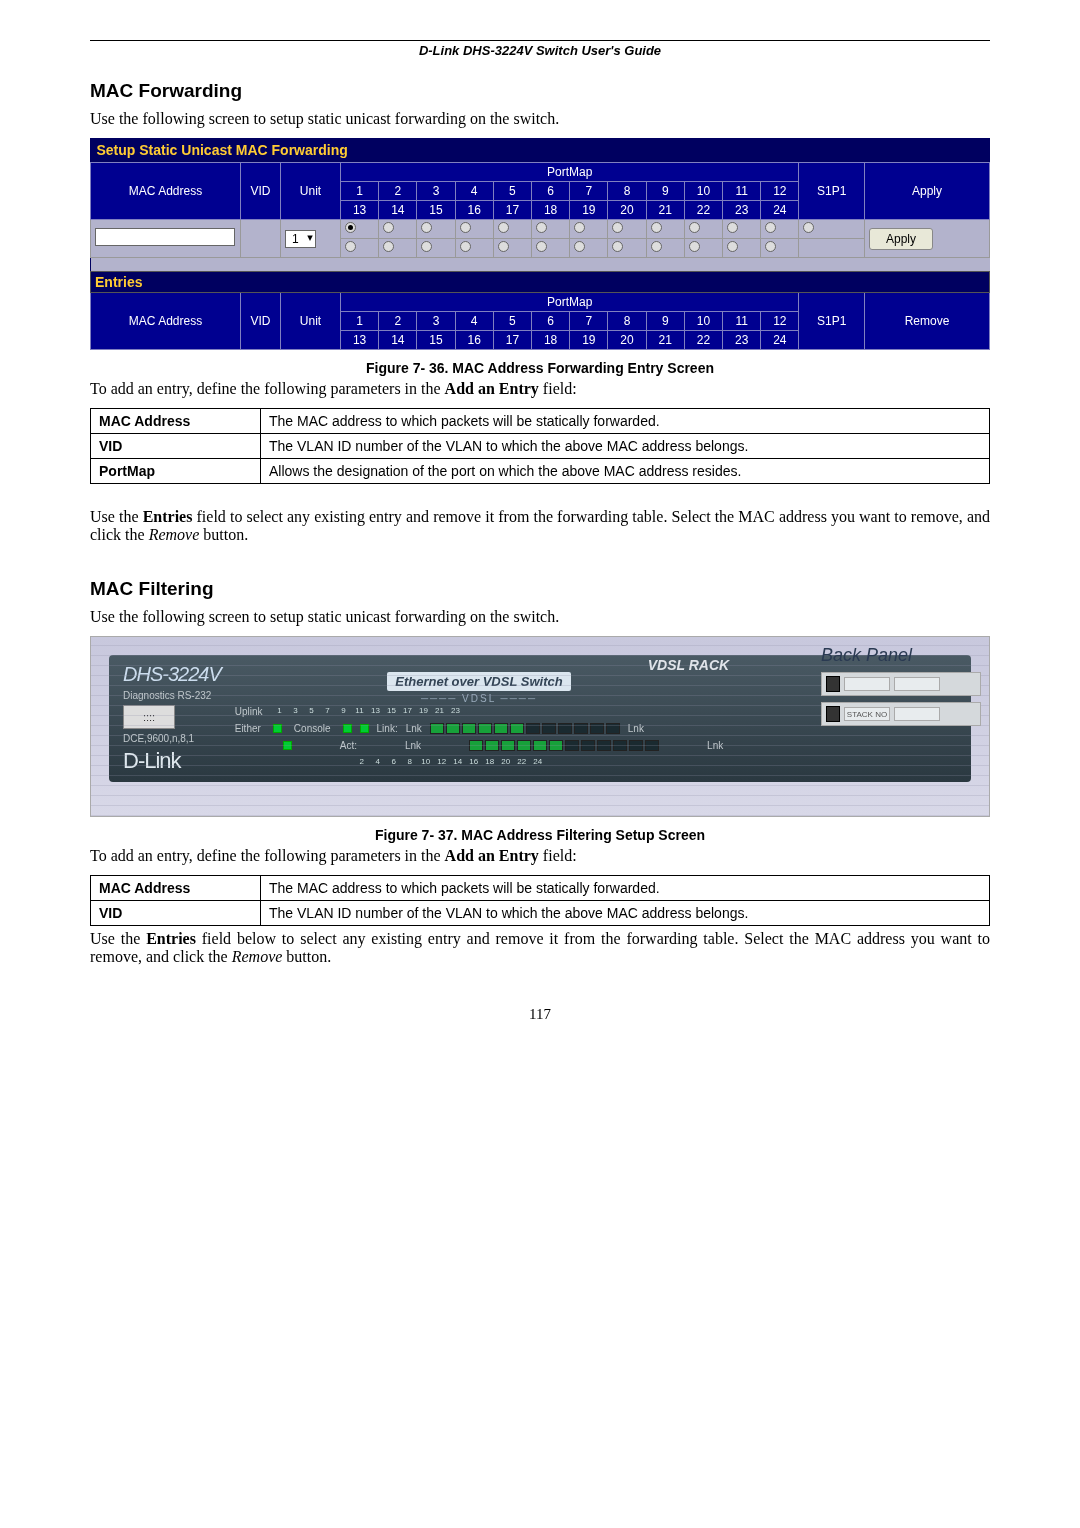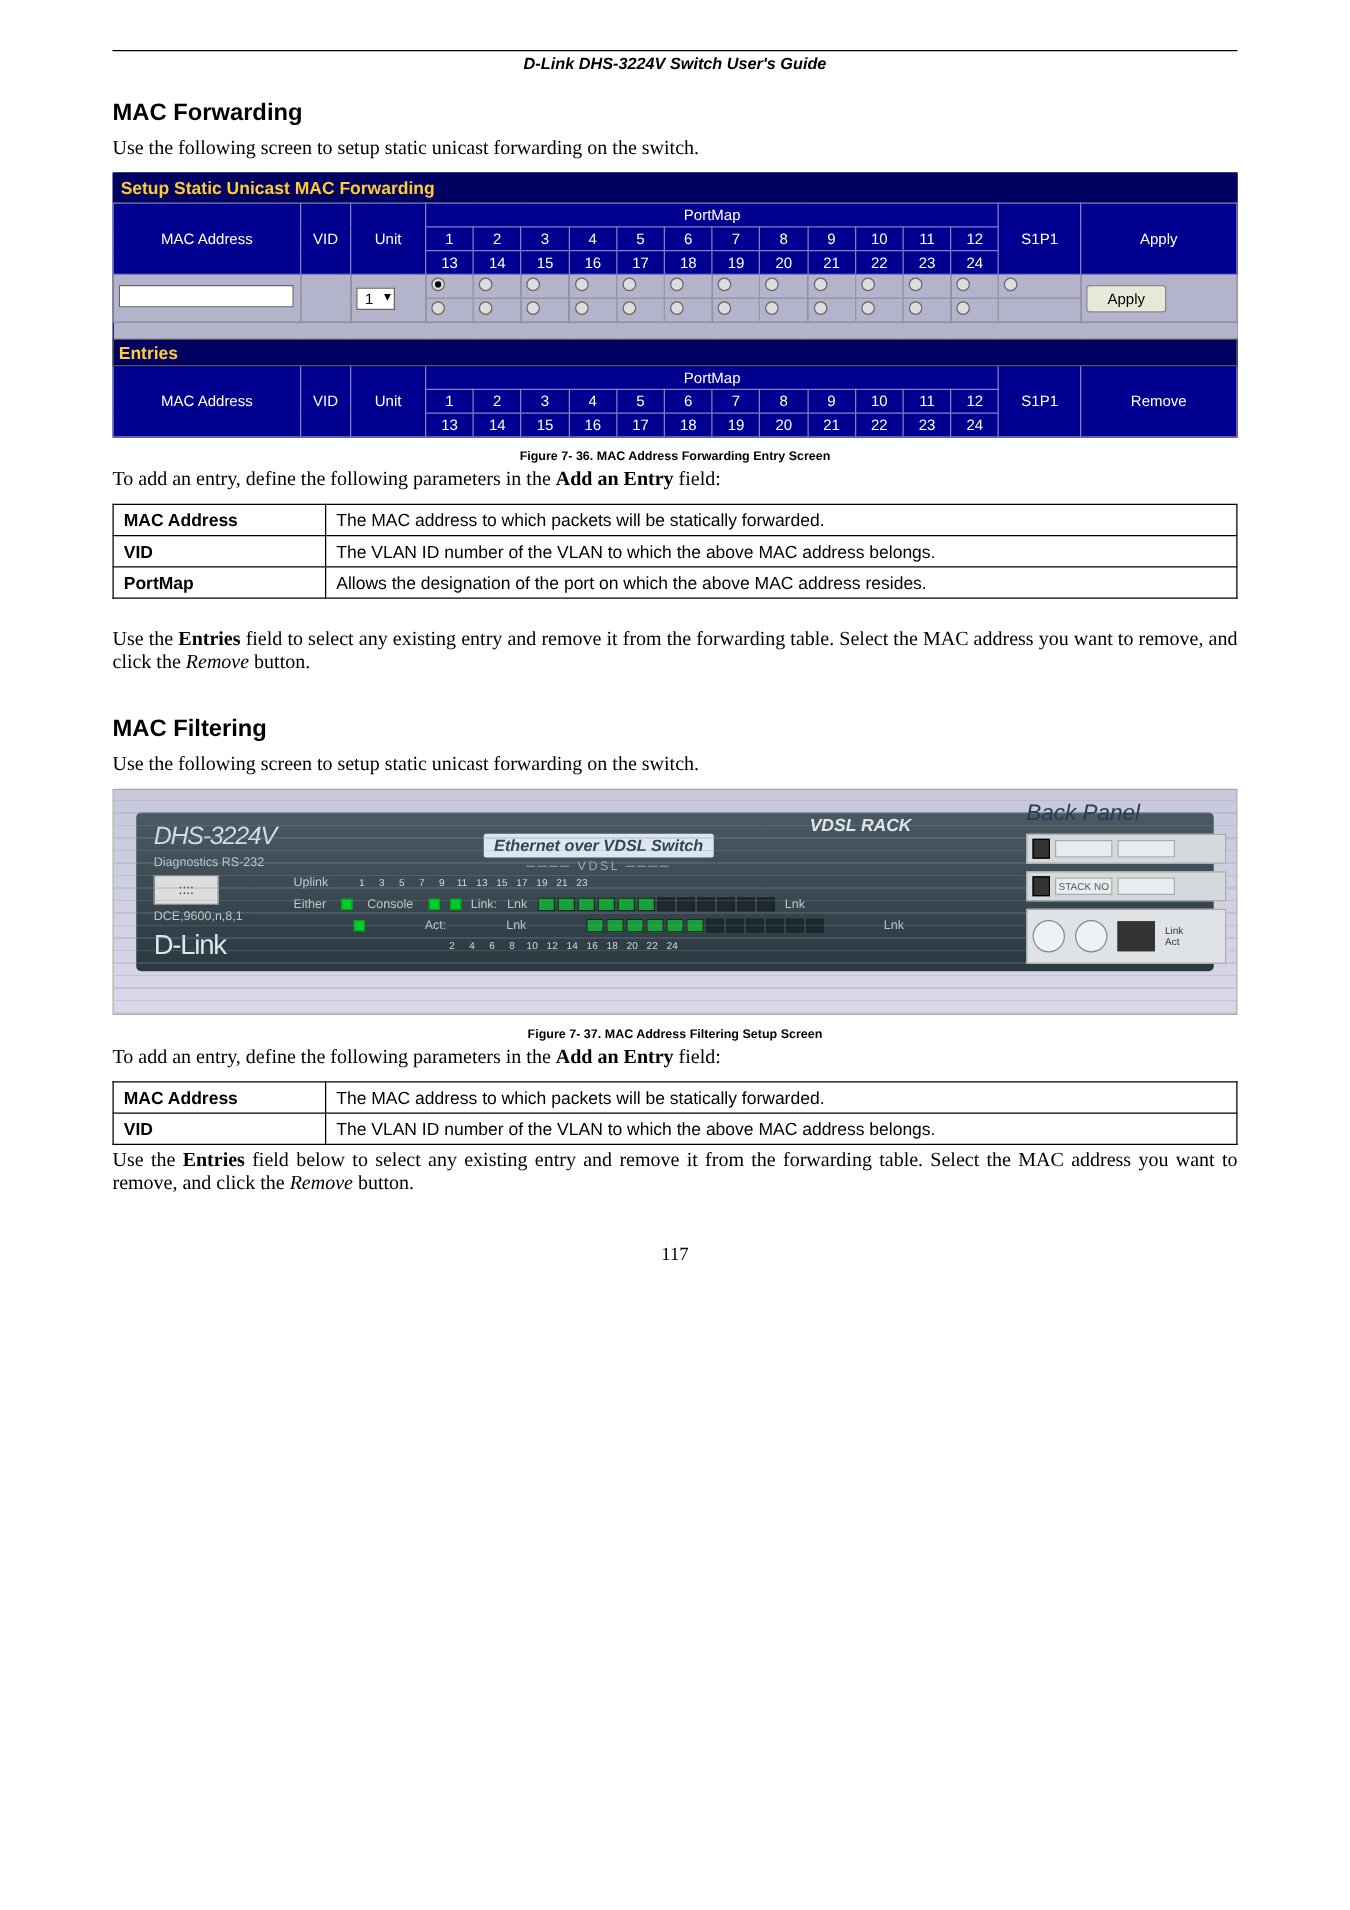--- a/index.html
+++ b/index.html
@@ -33,21 +33,21 @@
       font-size: 16px;
       margin-bottom: 10px;
     }
     .fig {
       margin: 8px 0 10px;
     }
     .fig-caption {
       text-align: center;
       font-family: Arial, sans-serif;
       font-weight: bold;
-      font-size: 10px;
+      font-size: 14px;
       margin: 8px 0 4px;
     }
     
     .mac-fwd {
       background: #000060;
       color: #fff;
       font-family: Arial, sans-serif;
       font-size: 12px;
       width: 100%;
       border-collapse: collapse;
@@ -386,46 +386,37 @@
       <div class="bp-module">
         <span class="plug"></span>
         <span class="slot"></span>
         <span class="slot"></span>
       </div>
       <div class="bp-module">
         <span class="plug"></span>
         <span class="slot">STACK NO</span>
         <span class="slot"></span>
       </div>
-      <div class="bp-bottom">
-        <span class="bp-fan"></span>
-        <span class="bp-fan"></span>
-        <span class="bp-conn"></span>
-        <span style="font-size:8px;line-height:9px;color:#333">
-          <span>Link</span><br>
-          <span>Act</span>
-        </span>
-      </div>
     </div>
 
     <div class="face">
       <div class="brandbox">
         <span class="brand-big">DHS-3224V</span>
         <span class="smalltxt">Diagnostics RS-232</span>
         <span class="serialbox">::::</span>
         <span class="smalltxt">DCE,9600,n,8,1</span>
         <span class="brand-dlink">D-Link</span>
       </div>
 
       <div style="display:flex;flex-direction:column;gap:2px;align-items:center">
         <span class="subtitle">Ethernet over VDSL Switch</span>
         <span class="vdsl-label">──── <span>VDSL</span> ────</span>
 
         <div class="ports-col">
-          <div style="display:flex;gap:20px;align-items:center">
+          <div style="display:flex;gap:10px;">
             <span class="smalltxt">Uplink</span>
             <div id="odd-nums" class="numrow">
                 <span>1</span>
                 <span>3</span>
                 <span>5</span>
                 <span>7</span>
                 <span>9</span>
                 <span>11</span>
                 <span>13</span>
                 <span>15</span>

